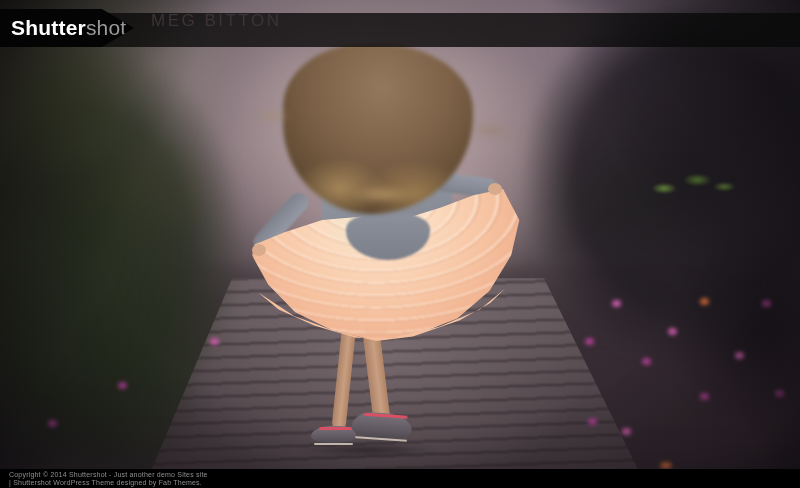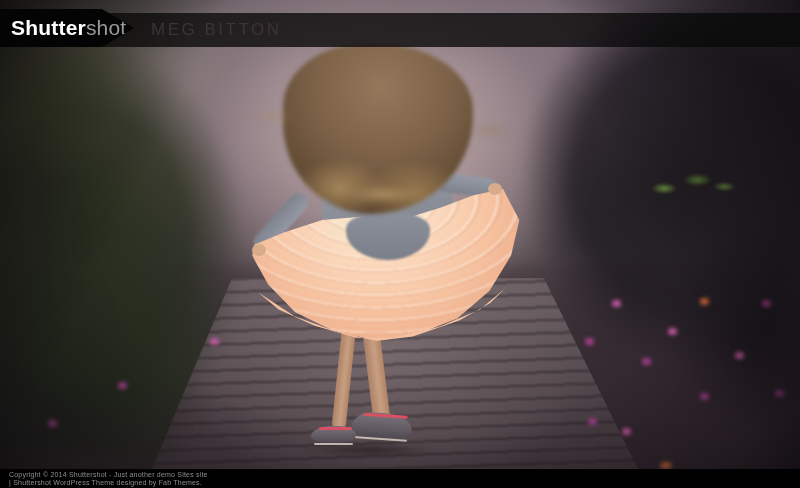--- a/index.html
+++ b/index.html
@@ -173,21 +173,21 @@
   .logo {
     position: absolute; left: 0; top: 9px; width: 134px; height: 38px;
     background: #040404;
     clip-path: polygon(0 0, 76% 0, 100% 50%, 76% 100%, 0 100%);
     line-height: 38px; padding-left: 11px;
     font-size: 21px; letter-spacing: .2px; cursor: pointer;
   }
   .logo .bold  { color: #ffffff; font-weight: bold; }
   .logo .light { color: #9a9a9a; font-weight: normal; }
   .site-title {
-    position: absolute; left: 151px; top: 13px; height: 34px; line-height: 34px;
+    position: absolute; left: 151px; top: 4px; height: 34px; line-height: 34px;
     font-size: 17px; letter-spacing: 2.5px; font-weight: 500;
     color: #3c3337; cursor: pointer;
   }
   .menu {
     position: absolute; right: 88px; top: 13px; height: 34px;
     display: flex; align-items: center; gap: 14px;
   }
   .menu-item {
     display: inline-block; color: #ffffff; font-size: 9px; font-weight: bold;
     letter-spacing: .2px; transform: scaleX(.9); transform-origin: center;

